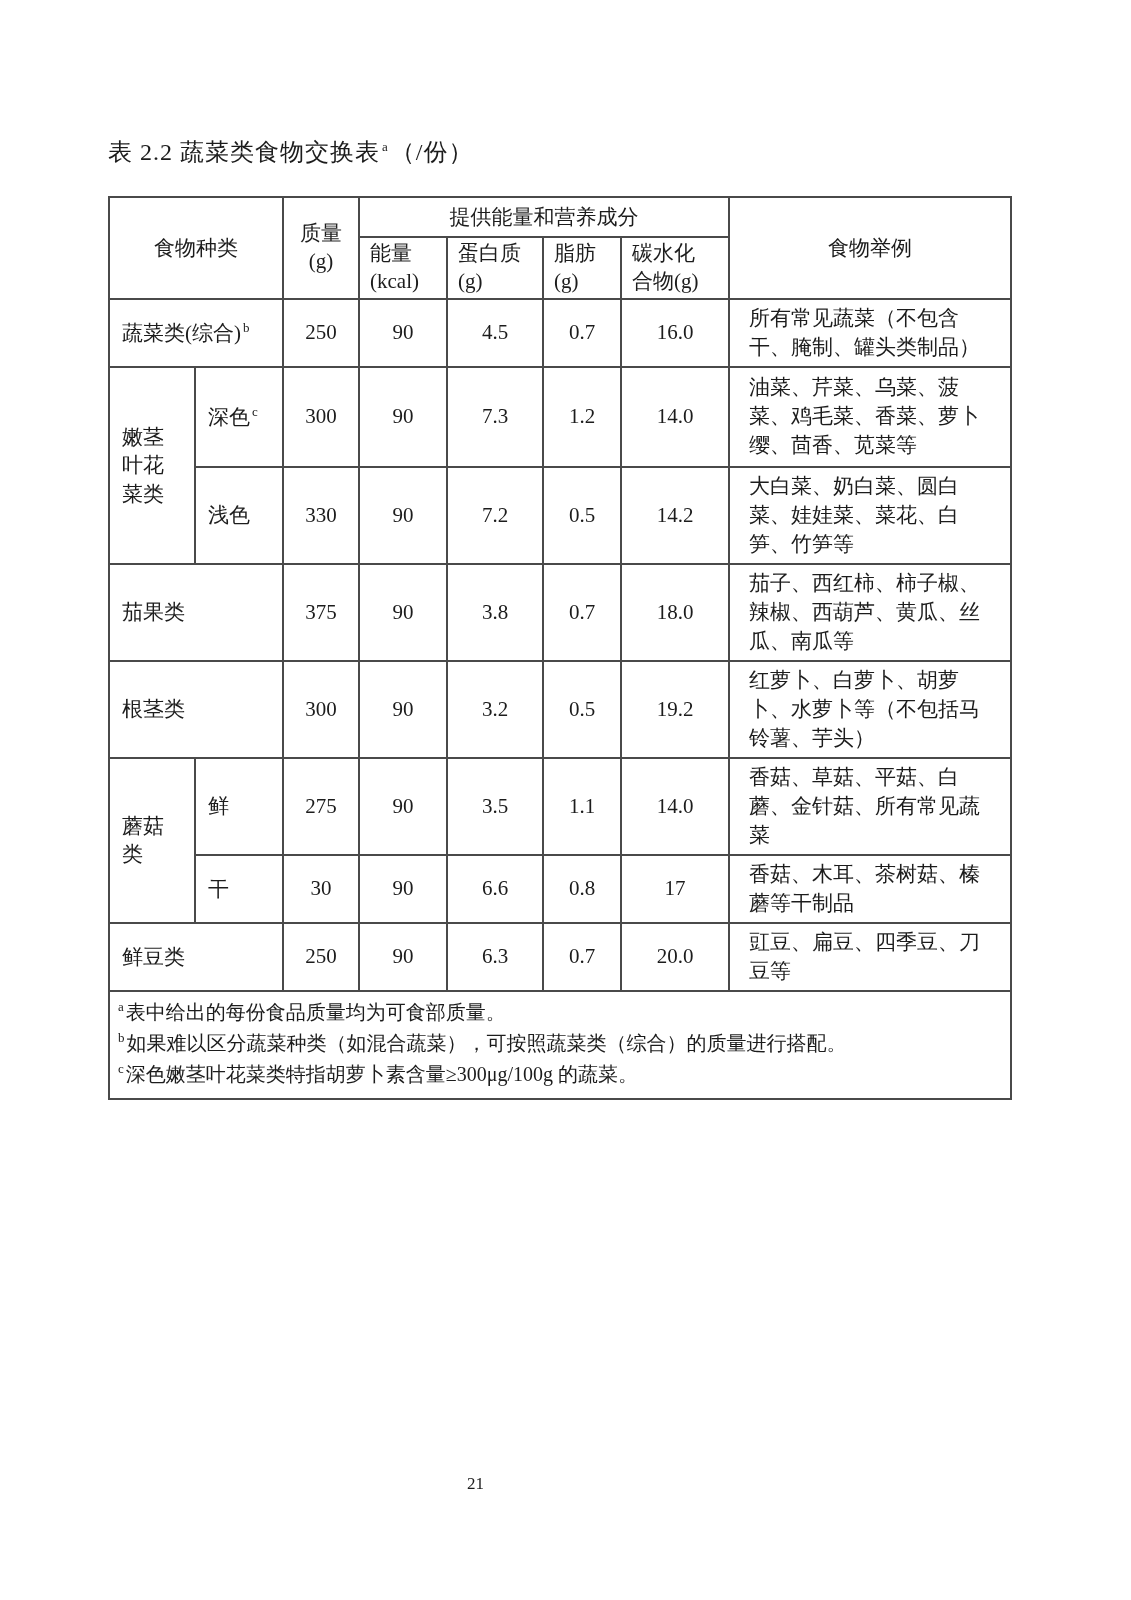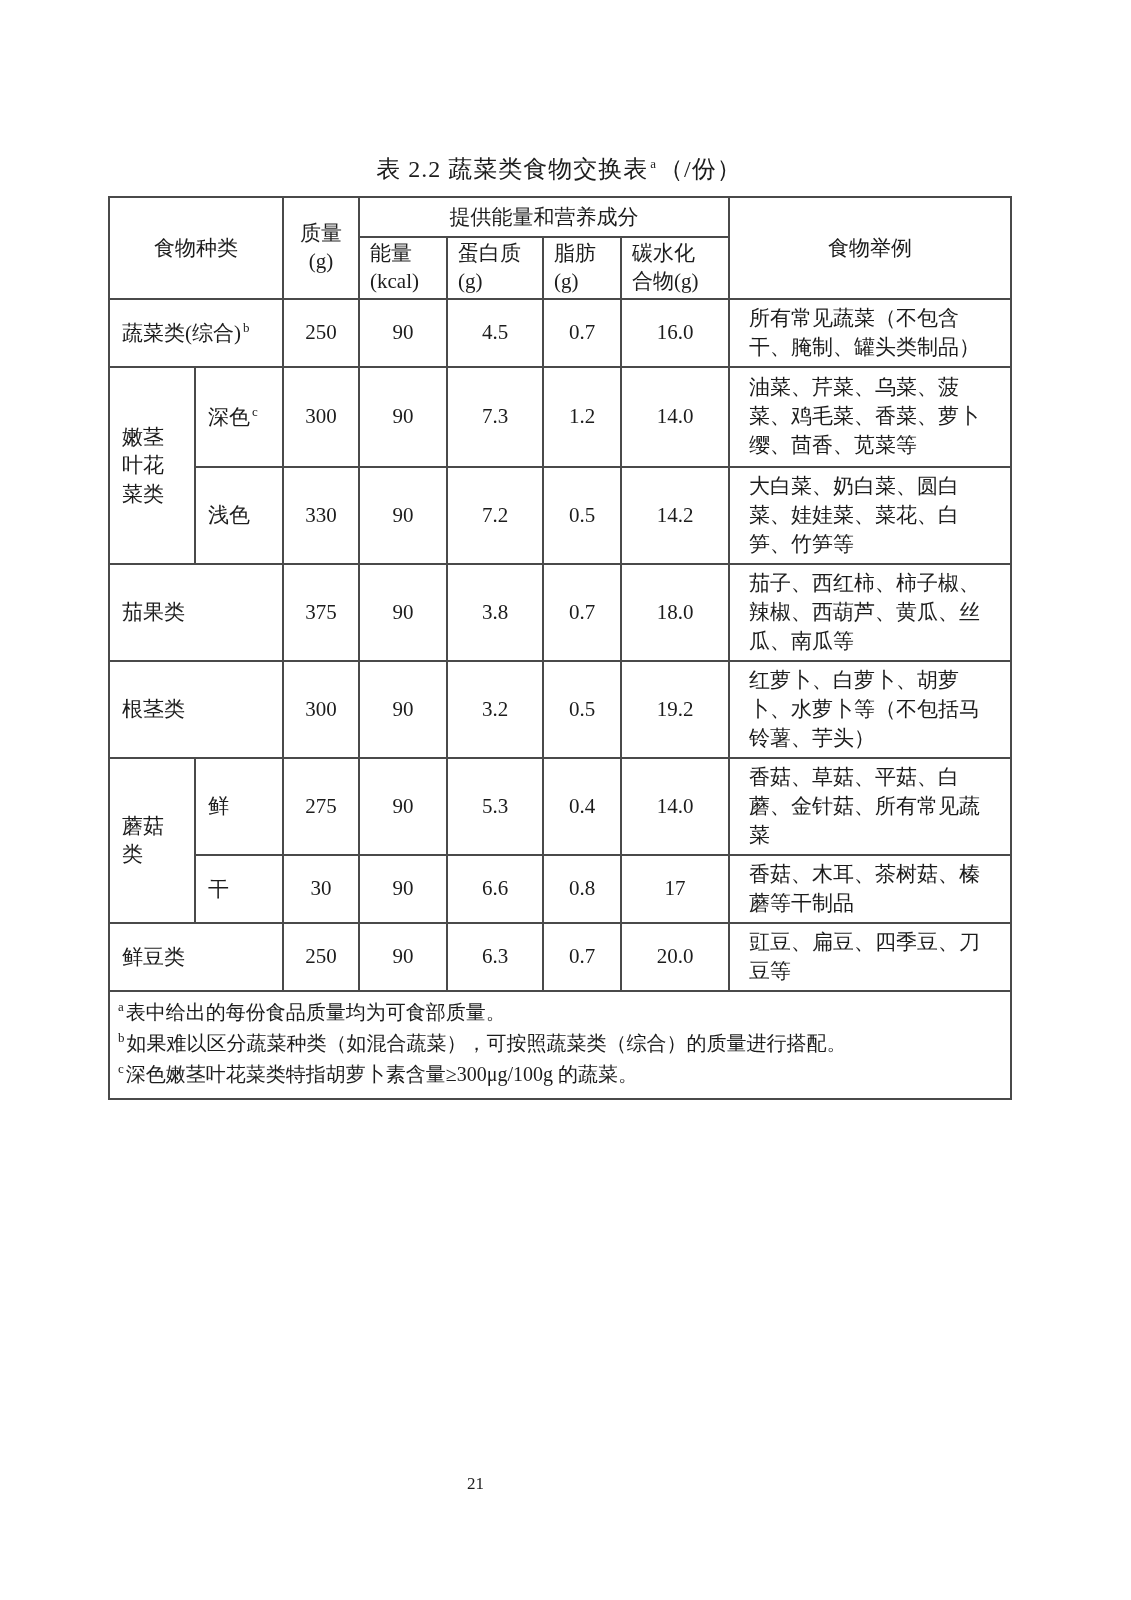--- a/index.html
+++ b/index.html
@@ -5,22 +5,21 @@
   html, body { margin: 0; padding: 0; }
   body {
     width: 1131px; height: 1600px;
     background: #ffffff;
     font-family: "Liberation Serif", "DejaVu Serif", serif;
     color: #1c1c1c;
     position: relative;
   }
   .doc-title {
     position: absolute;
-    top: 153px; left: 108px; width: 902px;
-    text-align: center;
+    top: 136px; left: 108px; width: 902px;
     font-size: 24px;
     letter-spacing: 1px;
     white-space: nowrap;
   }
   sup.fn {
     font-size: 13px;
     vertical-align: super;
     line-height: 0;
     margin: 0 2px;
   }
@@ -169,22 +168,22 @@
     <td class="c">0.5</td>
     <td class="c">19.2</td>
     <td class="examples">红萝卜、白萝卜、胡萝卜、水萝卜等（不包括马铃薯、芋头）</td>
   </tr>
 
   <tr class="r6">
     <td rowspan="2" class="l"><span class="narrow-wrap">蘑菇类</span></td>
     <td class="l">鲜</td>
     <td class="c">275</td>
     <td class="c">90</td>
-    <td class="c">5.3</td>
-    <td class="c">0.4</td>
+    <td class="c">3.5</td>
+    <td class="c">1.1</td>
     <td class="c">14.0</td>
     <td class="examples">香菇、草菇、平菇、白蘑、金针菇、所有常见蔬菜</td>
   </tr>
 
   <tr class="r7">
     <td class="l">干</td>
     <td class="c">30</td>
     <td class="c">90</td>
     <td class="c">6.6</td>
     <td class="c">0.8</td>

